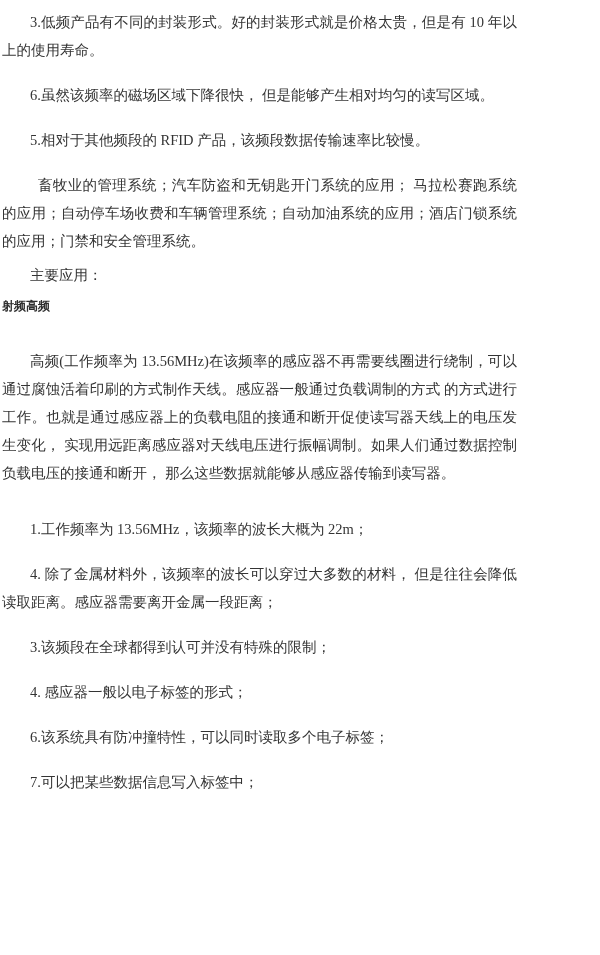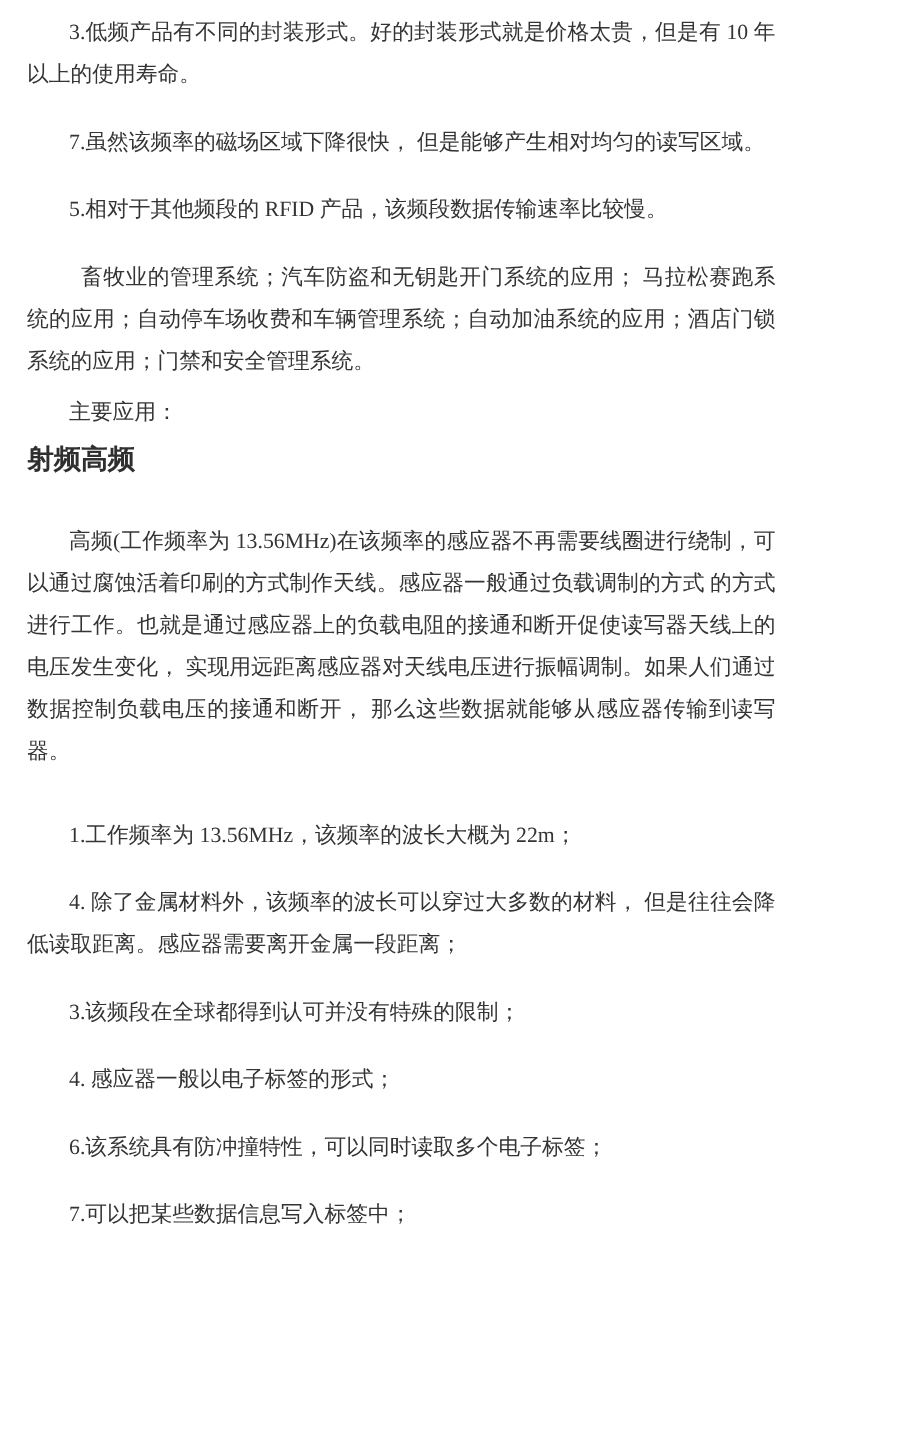--- a/index.html
+++ b/index.html
@@ -6,57 +6,57 @@
     margin: 0;
     padding: 0;
     background: #ffffff;
   }
   .page {
     position: relative;
     width: 521px;
     height: 955px;
     box-sizing: border-box;
     background: #ffffff;
-    padding: 8px 4px 0 18px;
+    padding: 8px 4px 0 2px;
     overflow: hidden;
     font-family: "Liberation Serif", "DejaVu Serif", serif;
     font-size: 14.5px;
     color: #343434;
   }
   .para {
     margin: 0 0 17px 0;
     line-height: 28px;
     text-align: justify;
     text-indent: 28px;
     word-break: break-all;
   }
   .para.mb0  { margin-bottom: 0; }
   .para.mb6  { margin-bottom: 6px; }
   .para.mb12 { margin-bottom: 28px; }
   .para.apps { text-indent: 36px; }
   .section-heading {
     margin: 6px 0 30px 0;
     font-family: "Liberation Sans", "DejaVu Sans", sans-serif;
-    font-size: 18px;
+    font-size: 12px;
     font-weight: bold;
     line-height: 22px;
     color: #2f2f2f;
     text-indent: 0;
   }
   .feature-list { margin: 0; padding: 0; }
   .feature-list .para:last-child { margin-bottom: 0; }
 </style>
 </head>
 <body>
 
 <div class="page">
 
   <p class="para">3.低频产品有不同的封装形式。好的封装形式就是价格太贵，但是有 10 年以上的使用寿命。</p>
 
-  <p class="para">7.虽然该频率的磁场区域下降很快， 但是能够产生相对均匀的读写区域。</p>
+  <p class="para">6.虽然该频率的磁场区域下降很快， 但是能够产生相对均匀的读写区域。</p>
 
   <p class="para">5.相对于其他频段的 RFID 产品，该频段数据传输速率比较慢。</p>
 
 
   <p class="para apps mb6">畜牧业的管理系统；汽车防盗和无钥匙开门系统的应用； 马拉松赛跑系统的应用；自动停车场收费和车辆管理系统；自动加油系统的应用；酒店门锁系统的应用；门禁和安全管理系统。</p>
 
   <p class="para mb0">主要应用：</p>
 
   <h2 class="section-heading">射频高频</h2>
 

